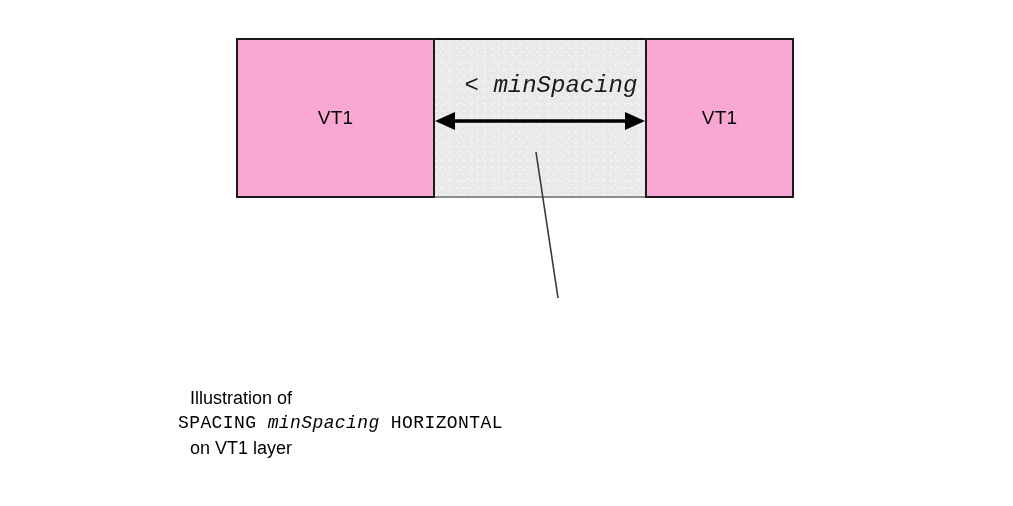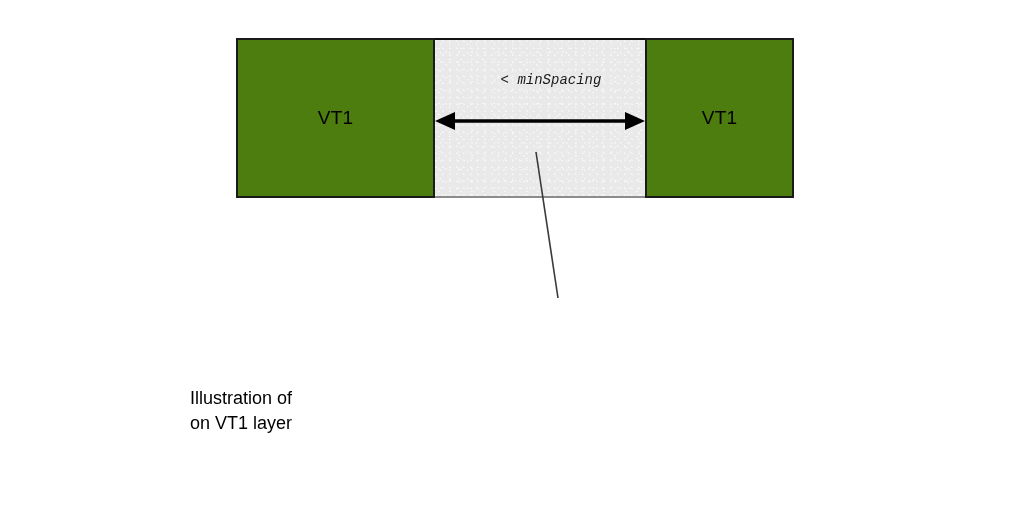--- a/index.html
+++ b/index.html
@@ -16,21 +16,21 @@
   #stage {
     position: relative;
     width: 1013px;
     height: 506px;
   }
 
   
   .vt-box {
     position: absolute;
     box-sizing: border-box;
-    background: #4d7c0f;
+    background: #f9a8d4;
     border: 2px solid #1a1a1a;
     display: flex;
     align-items: center;
     justify-content: center;
   }
   .vt-box .vt-label {
     font-family: "Liberation Sans", sans-serif;
     font-size: 19px;
     color: #000000;
     letter-spacing: 0.2px;
@@ -58,21 +58,21 @@
   }
 
   
   #spacing-label {
     position: absolute;
     left: 435px;
     top: 72px;
     width: 232px;
     text-align: center;
     font-family: "Liberation Mono", monospace;
-    font-size: 14px;
+    font-size: 24px;
     color: #1a1a1a;
     white-space: nowrap;
   }
   #spacing-label .lt   { font-style: normal; }
   #spacing-label .parm { font-style: italic; }
 
   
   #spacing-arrow {
     position: absolute;
     left: 433px;
@@ -149,16 +149,17 @@
 
   <svg id="leader-line" viewBox="0 0 46 160">
     <line x1="11" y1="7" x2="33" y2="153" stroke="#3a3a3a" stroke-width="1.6"></line>
   </svg>
 
   <div id="violation-note">
   </div>
 
   <div id="caption">
     <div class="sans">Illustration of</div>
+    <div class="mono"><span>SPACING</span><span>&nbsp;</span><span class="parm">minSpacing</span><span>&nbsp;</span><span>HORIZONTAL</span></div>
     <div class="sans">on VT1 layer</div>
   </div>
 
 </div>
 
 </body></html>

